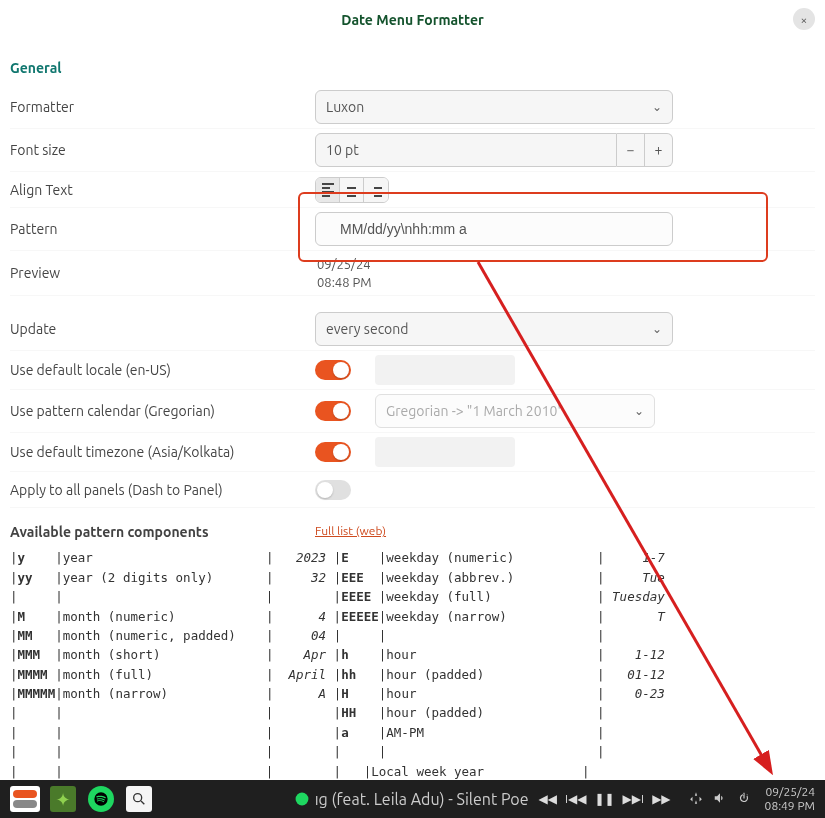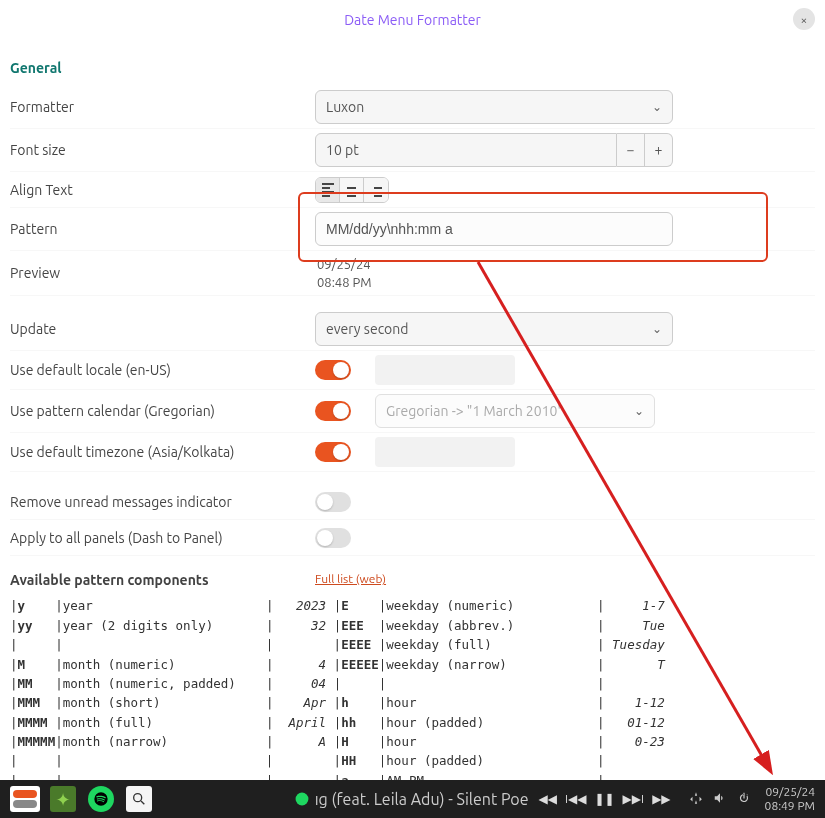--- a/index.html
+++ b/index.html
@@ -1,21 +1,21 @@
 <!DOCTYPE html>
 <html><head>
 <meta charset="utf-8">
 <style>
 * { margin: 0; padding: 0; box-sizing: border-box; }
 body { font-family: "Ubuntu", "Cantarell", sans-serif; font-size: 14px; color: #333; background: #fff; width: 825px; height: 818px; position: relative; overflow: hidden; }
 
 .window { padding: 0 10px; height: 780px; overflow: hidden; }
 
 .titlebar { display: flex; align-items: center; justify-content: center; position: relative; height: 40px; }
-.titlebar .title { font-weight: 400; color: #8b5cf6; }
+.titlebar .title { font-weight: 700; color: #14532d; }
 .close-btn { position: absolute; right: 0; top: 8px; width: 22px; height: 22px; border-radius: 50%; background: #e4e4e4; display: flex; align-items: center; justify-content: center; font-size: 12px; cursor: pointer; color: #555; }
 
 .section-header { font-weight: 600; margin: 20px 0 10px 0; color: #0f766e; }
 
 .row { display: flex; align-items: center; min-height: 36px; padding: 4px 0; border-bottom: 1px solid rgba(0,0,0,0.03); }
 .row-label { flex: 0 0 305px; color: #454545; font-size: 14px; }
 .row-control { flex: 0 0 358px; }
 
 .select { width: 100%; height: 34px; border: 1px solid #ccc; border-radius: 6px; background: #f6f6f6; display: flex; align-items: center; padding: 0 10px; position: relative; color: #555; cursor: pointer; }
 .chevron { position: absolute; right: 10px; font-size: 12px; color: #666; }
@@ -25,21 +25,21 @@
 .stepper .btn { width: 28px; height: 34px; border: 1px solid #ccc; border-left: none; background: #f6f6f6; display: flex; align-items: center; justify-content: center; cursor: pointer; color: #555; }
 .stepper .btn:last-child { border-radius: 0 6px 6px 0; }
 
 .align-group { display: flex; gap: 0; border: 1px solid #ccc; border-radius: 6px; overflow: hidden; width: fit-content; }
 .align-btn { width: 24px; height: 24px; display: flex; align-items: center; justify-content: center; background: #f6f6f6; border-right: 1px solid #ccc; cursor: pointer; }
 .align-btn:last-child { border-right: none; }
 .align-btn.active { background: #e8e8e8; }
 .align-lines { display: flex; flex-direction: column; gap: 2px; width: 12px; }
 .align-lines span { height: 2px; background: #444; display: block; }
 
-.pattern-input { width: 100%; height: 34px; border: 1px solid #ccc; border-radius: 6px; background: #fcfcfc; padding: 0 10px; font-size: 14px; color: #555; }
+.pattern-input { width: 100%; height: 34px; border: 1px solid #ccc; border-radius: 6px; background: #fcfcfc; padding: 0 24px; font-size: 14px; color: #555; }
 
 .highlight-box { position: absolute; left: 298px; top: 192px; width: 470px; height: 70px; border: 2px solid #dd3c1e; border-radius: 6px; pointer-events: none; }
 
 .preview-text { color: #555; font-size: 13px; line-height: 1.4; padding-left: 2px; }
 
 .toggle { width: 36px; height: 20px; border-radius: 10px; background: #e0e0e0; position: relative; cursor: pointer; display: inline-block; }
 .toggle .knob { width: 16px; height: 16px; background: #fff; border-radius: 50%; position: absolute; top: 2px; left: 2px; transition: none; box-shadow: 0 1px 2px rgba(0,0,0,0.2); }
 .toggle.on { background: #e95420; }
 .toggle.on .knob { left: 18px; }
 
@@ -197,28 +197,20 @@
   <div class="row">
     <div class="row-label">Use default timezone (Asia/Kolkata)</div>
     <div class="row-control row-toggle">
       <div class="toggle on">
           <div class="knob"></div>
         </div>
       <div class="disabled-field"></div>
     </div>
   </div>
 
-  <div class="row" style="margin-top:12px">
-    <div class="row-label">Remove unread messages indicator</div>
-    <div class="row-control row-toggle">
-      <div class="toggle">
-          <div class="knob"></div>
-        </div>
-    </div>
-  </div>
 
   <div class="row">
     <div class="row-label">Apply to all panels (Dash to Panel)</div>
     <div class="row-control row-toggle">
       <div class="toggle">
           <div class="knob"></div>
         </div>
     </div>
   </div>
 

